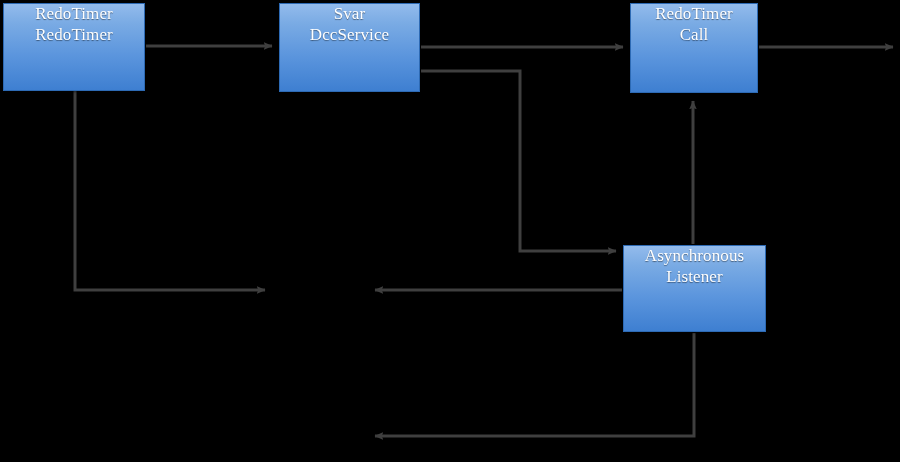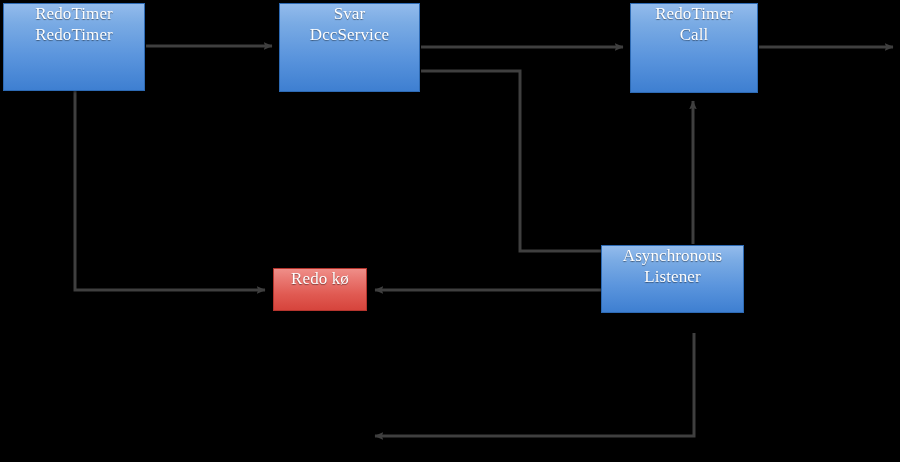--- a/index.html
+++ b/index.html
@@ -95,25 +95,22 @@
     </span>
   </div>
 
   <div class="node blue" style="left:630px; top:3px; width:128px; height:90px;">
     <span class="label">
       <span>RedoTimer</span><br>
       <span>Call</span>
     </span>
   </div>
 
-  <div class="node blue" style="left:601px; top:245px; width:143px; height:68px;">
+  <div class="node blue" style="left:623px; top:245px; width:143px; height:87px;">
     <span class="label">
       <span>Asynchronous</span><br>
       <span>Listener</span>
     </span>
   </div>
 
-  <div class="node red" style="left:273px; top:268px; width:94px; height:43px;">
-    <span class="label">Redo kø</span>
-  </div>
 
 
 </div>
 
 </body></html>

